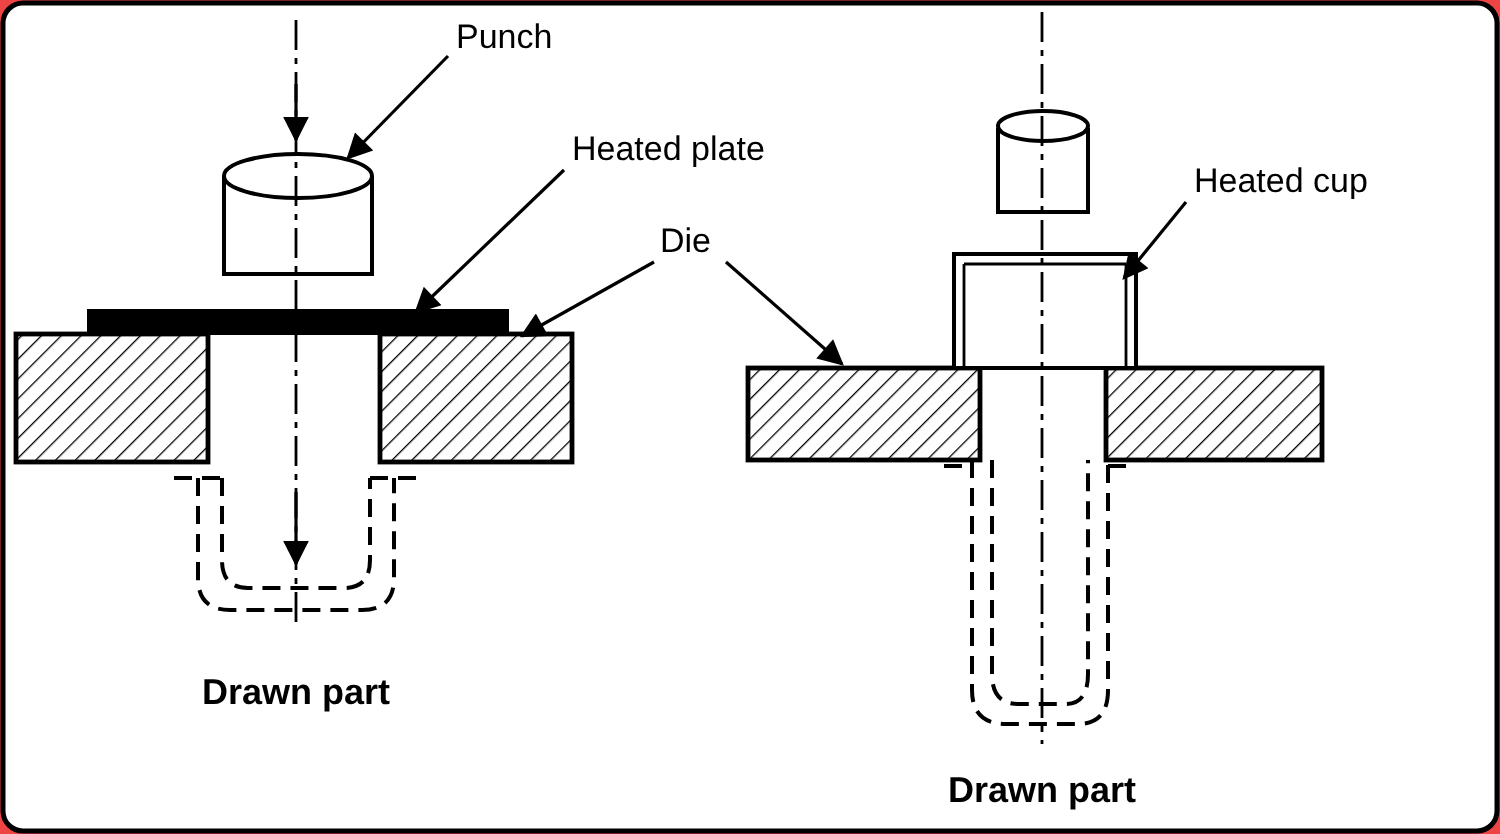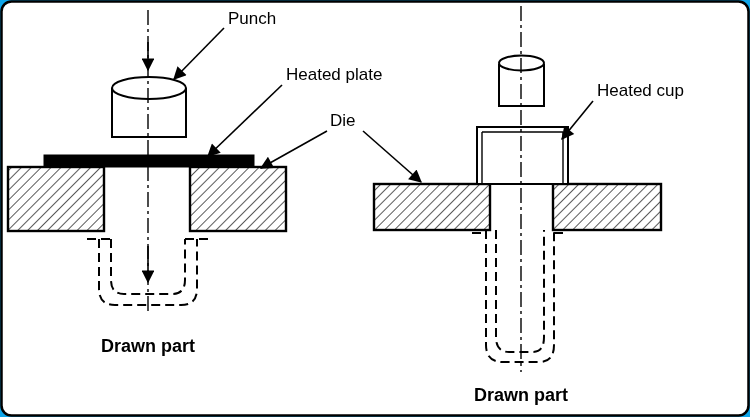--- a/index.html
+++ b/index.html
@@ -1,20 +1,20 @@
 <!DOCTYPE html>
 <html><head>
 <meta charset="utf-8">
 <style>
   html, body { margin: 0; padding: 0; background: #ffffff; }
   .stage {
     position: relative;
     width: 750px;
     height: 417px;
-    background: #0ea5e9;
+    background: #ef4444;
     overflow: hidden;
     font-family: "Liberation Sans", sans-serif;
   }
   svg { display: block; }
   .frame   { fill: #ffffff; stroke: #000; stroke-width: 2.5; }
   .shape   { fill: #ffffff; stroke: #000; stroke-width: 2; }
   .plate   { fill: #000000; stroke: #000; stroke-width: 1; }
   .die     { fill: url(#hatch); stroke: #000; stroke-width: 2.4; }
   .dash    { fill: none; stroke: #000; stroke-width: 2; stroke-dasharray: 9 5; }
   .cl      { fill: none; stroke: #000; stroke-width: 1.4; stroke-dasharray: 15 4 3 4; }

